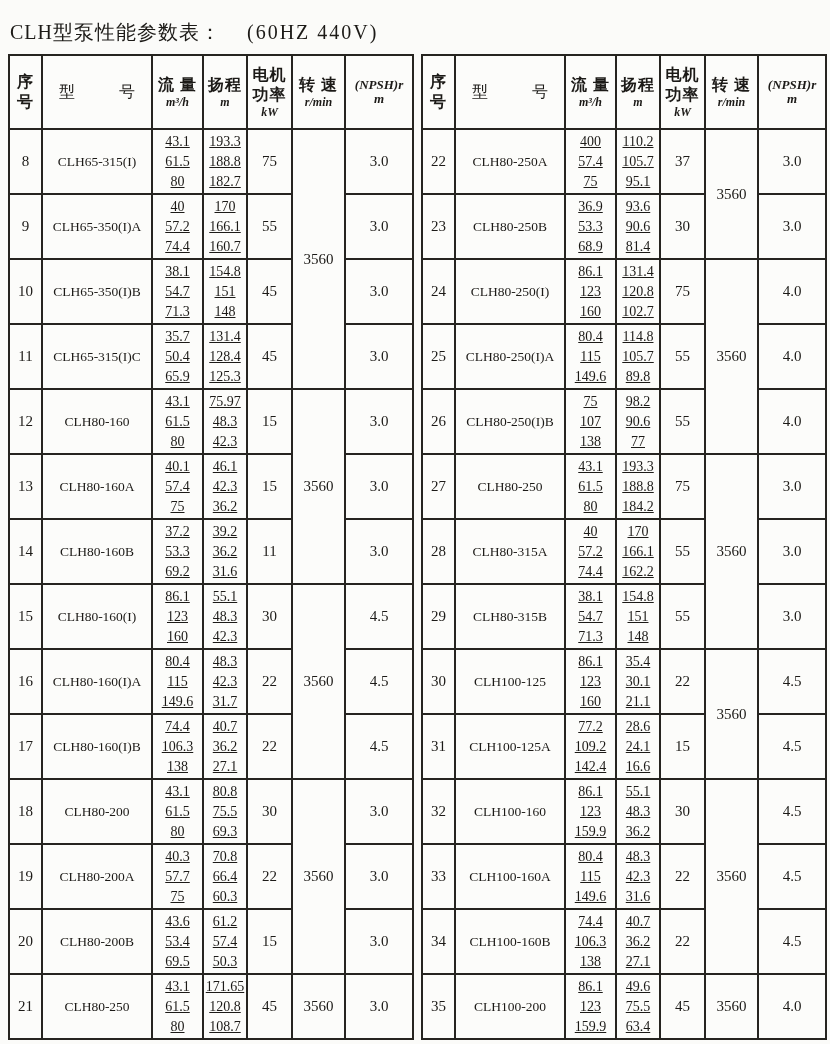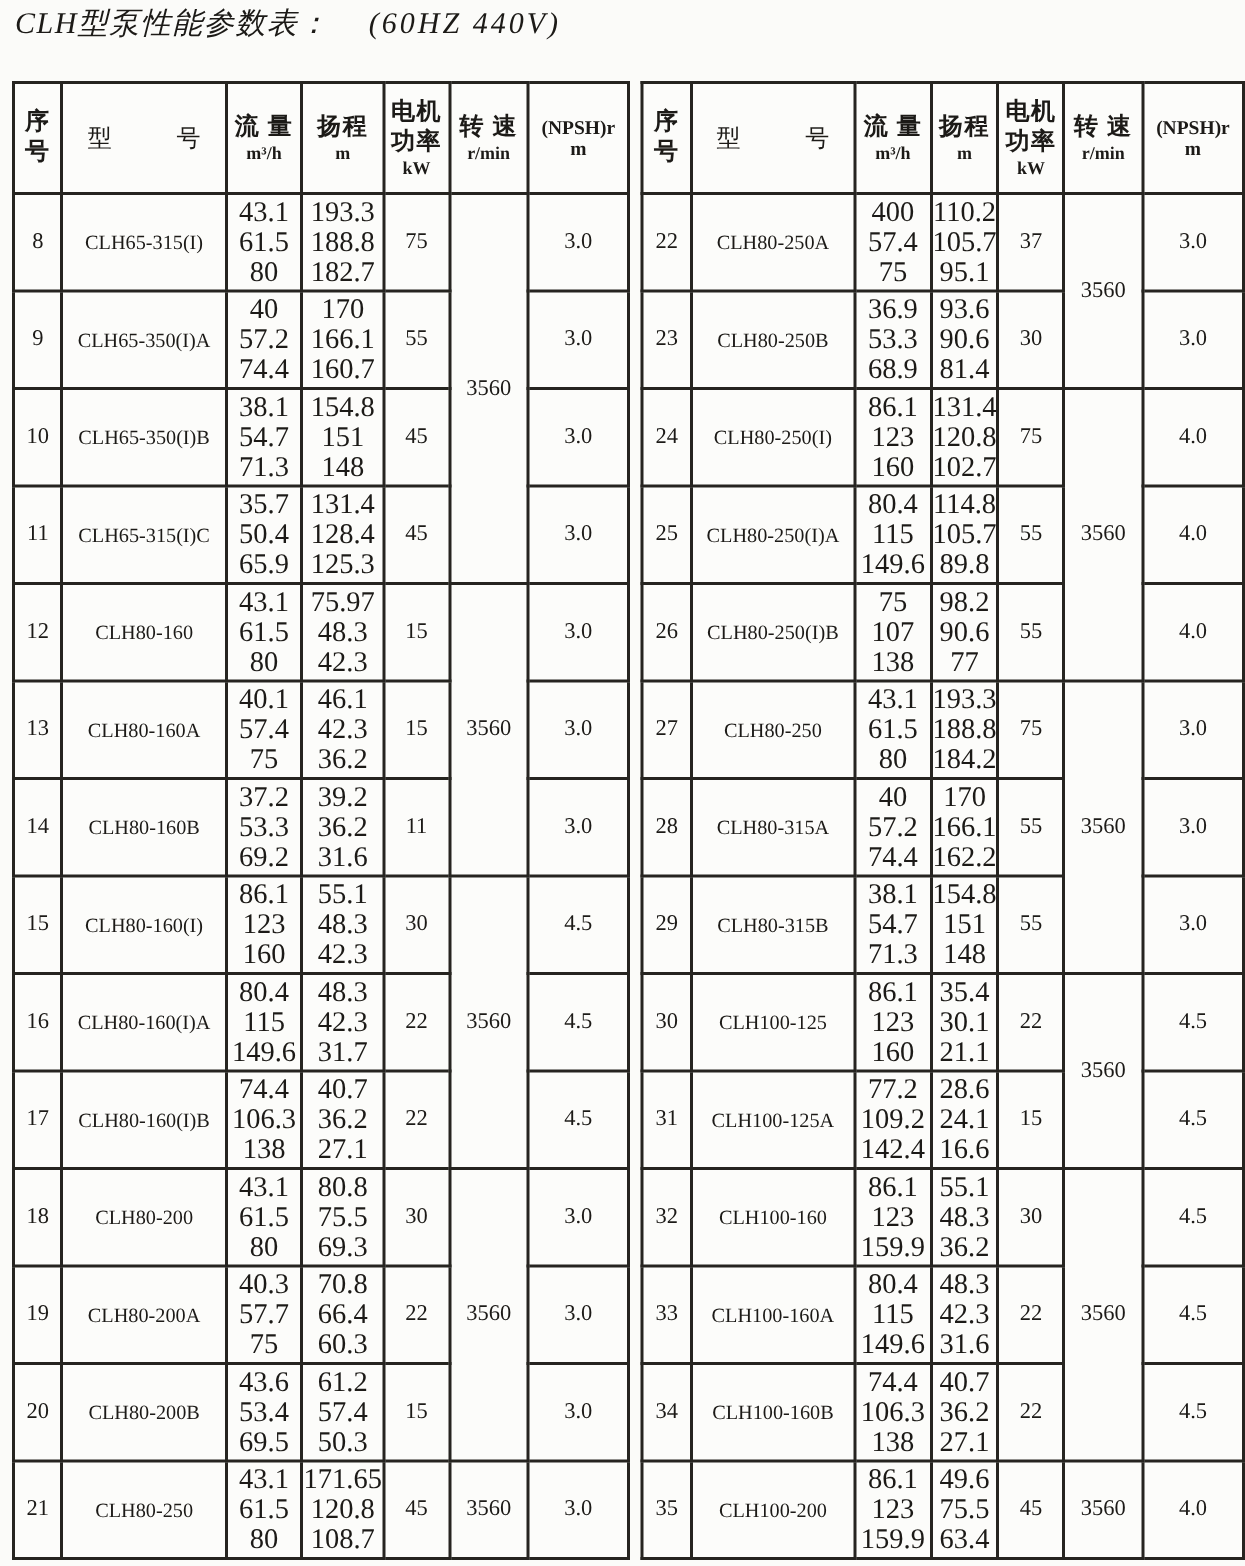--- a/index.html
+++ b/index.html
@@ -5,22 +5,22 @@
   html,body { margin:0; padding:0; }
   .page {
     width:830px; height:1044px;
     background:#fbfbf9;
     font-family:"Liberation Serif","DejaVu Serif",serif;
     color:#1c1a17;
     position:relative;
     overflow:hidden;
   }
   .title-row {
-    position:absolute; top:2px; left:10px;
-    font-size:20px; letter-spacing:1px; white-space:nowrap;font-style:italic;
+    position:absolute; top:19px; left:10px;
+    font-size:20px; letter-spacing:1px; white-space:nowrap;
   }
   .title-spec { margin-left:26px; letter-spacing:2px; }
   .tables-wrap {
     position:absolute; top:54px; left:8px;
     display:flex; gap:7px;
   }
   table.pump-table {
     border-collapse:collapse;
     table-layout:fixed;
     background:#fcfcfa;
@@ -28,29 +28,29 @@
   table.pump-table th, table.pump-table td {
     border:2px solid #262420;
     padding:0;
     text-align:center;
     vertical-align:middle;
     overflow:hidden;
   }
   thead tr { height:74px; }
   tbody tr { height:65px; }
   .hcn   { font-size:16px; font-weight:bold; line-height:20px; letter-spacing:1px; }
-  .hunit { font-size:12px; line-height:14px; }
+  .hunit { font-size:12px; line-height:14px;font-style:italic; }
   .h-model {
     font-size:16px; font-weight:normal;
     display:block; padding:0 16px;
     text-align:justify; text-align-last:justify;
   }
   td.c-no    { font-size:15px; }
   td.c-model { font-size:13.5px; text-align:left; padding-left:3px; white-space:nowrap;margin-top:16px; }
-  td.c-flow, td.c-head { font-size:19px; }
+  td.c-flow, td.c-head { font-size:14px;text-decoration:underline; }
   .vline { line-height:20px; }
   td.c-power, td.c-speed, td.c-npsh { font-size:15px; }
 </style>
 </head>
 <body>
 
 <div class="page">
   <div class="title-row">
     <span>CLH型泵性能参数表：</span><span class="title-spec">(60HZ 440V)</span>
   </div>

